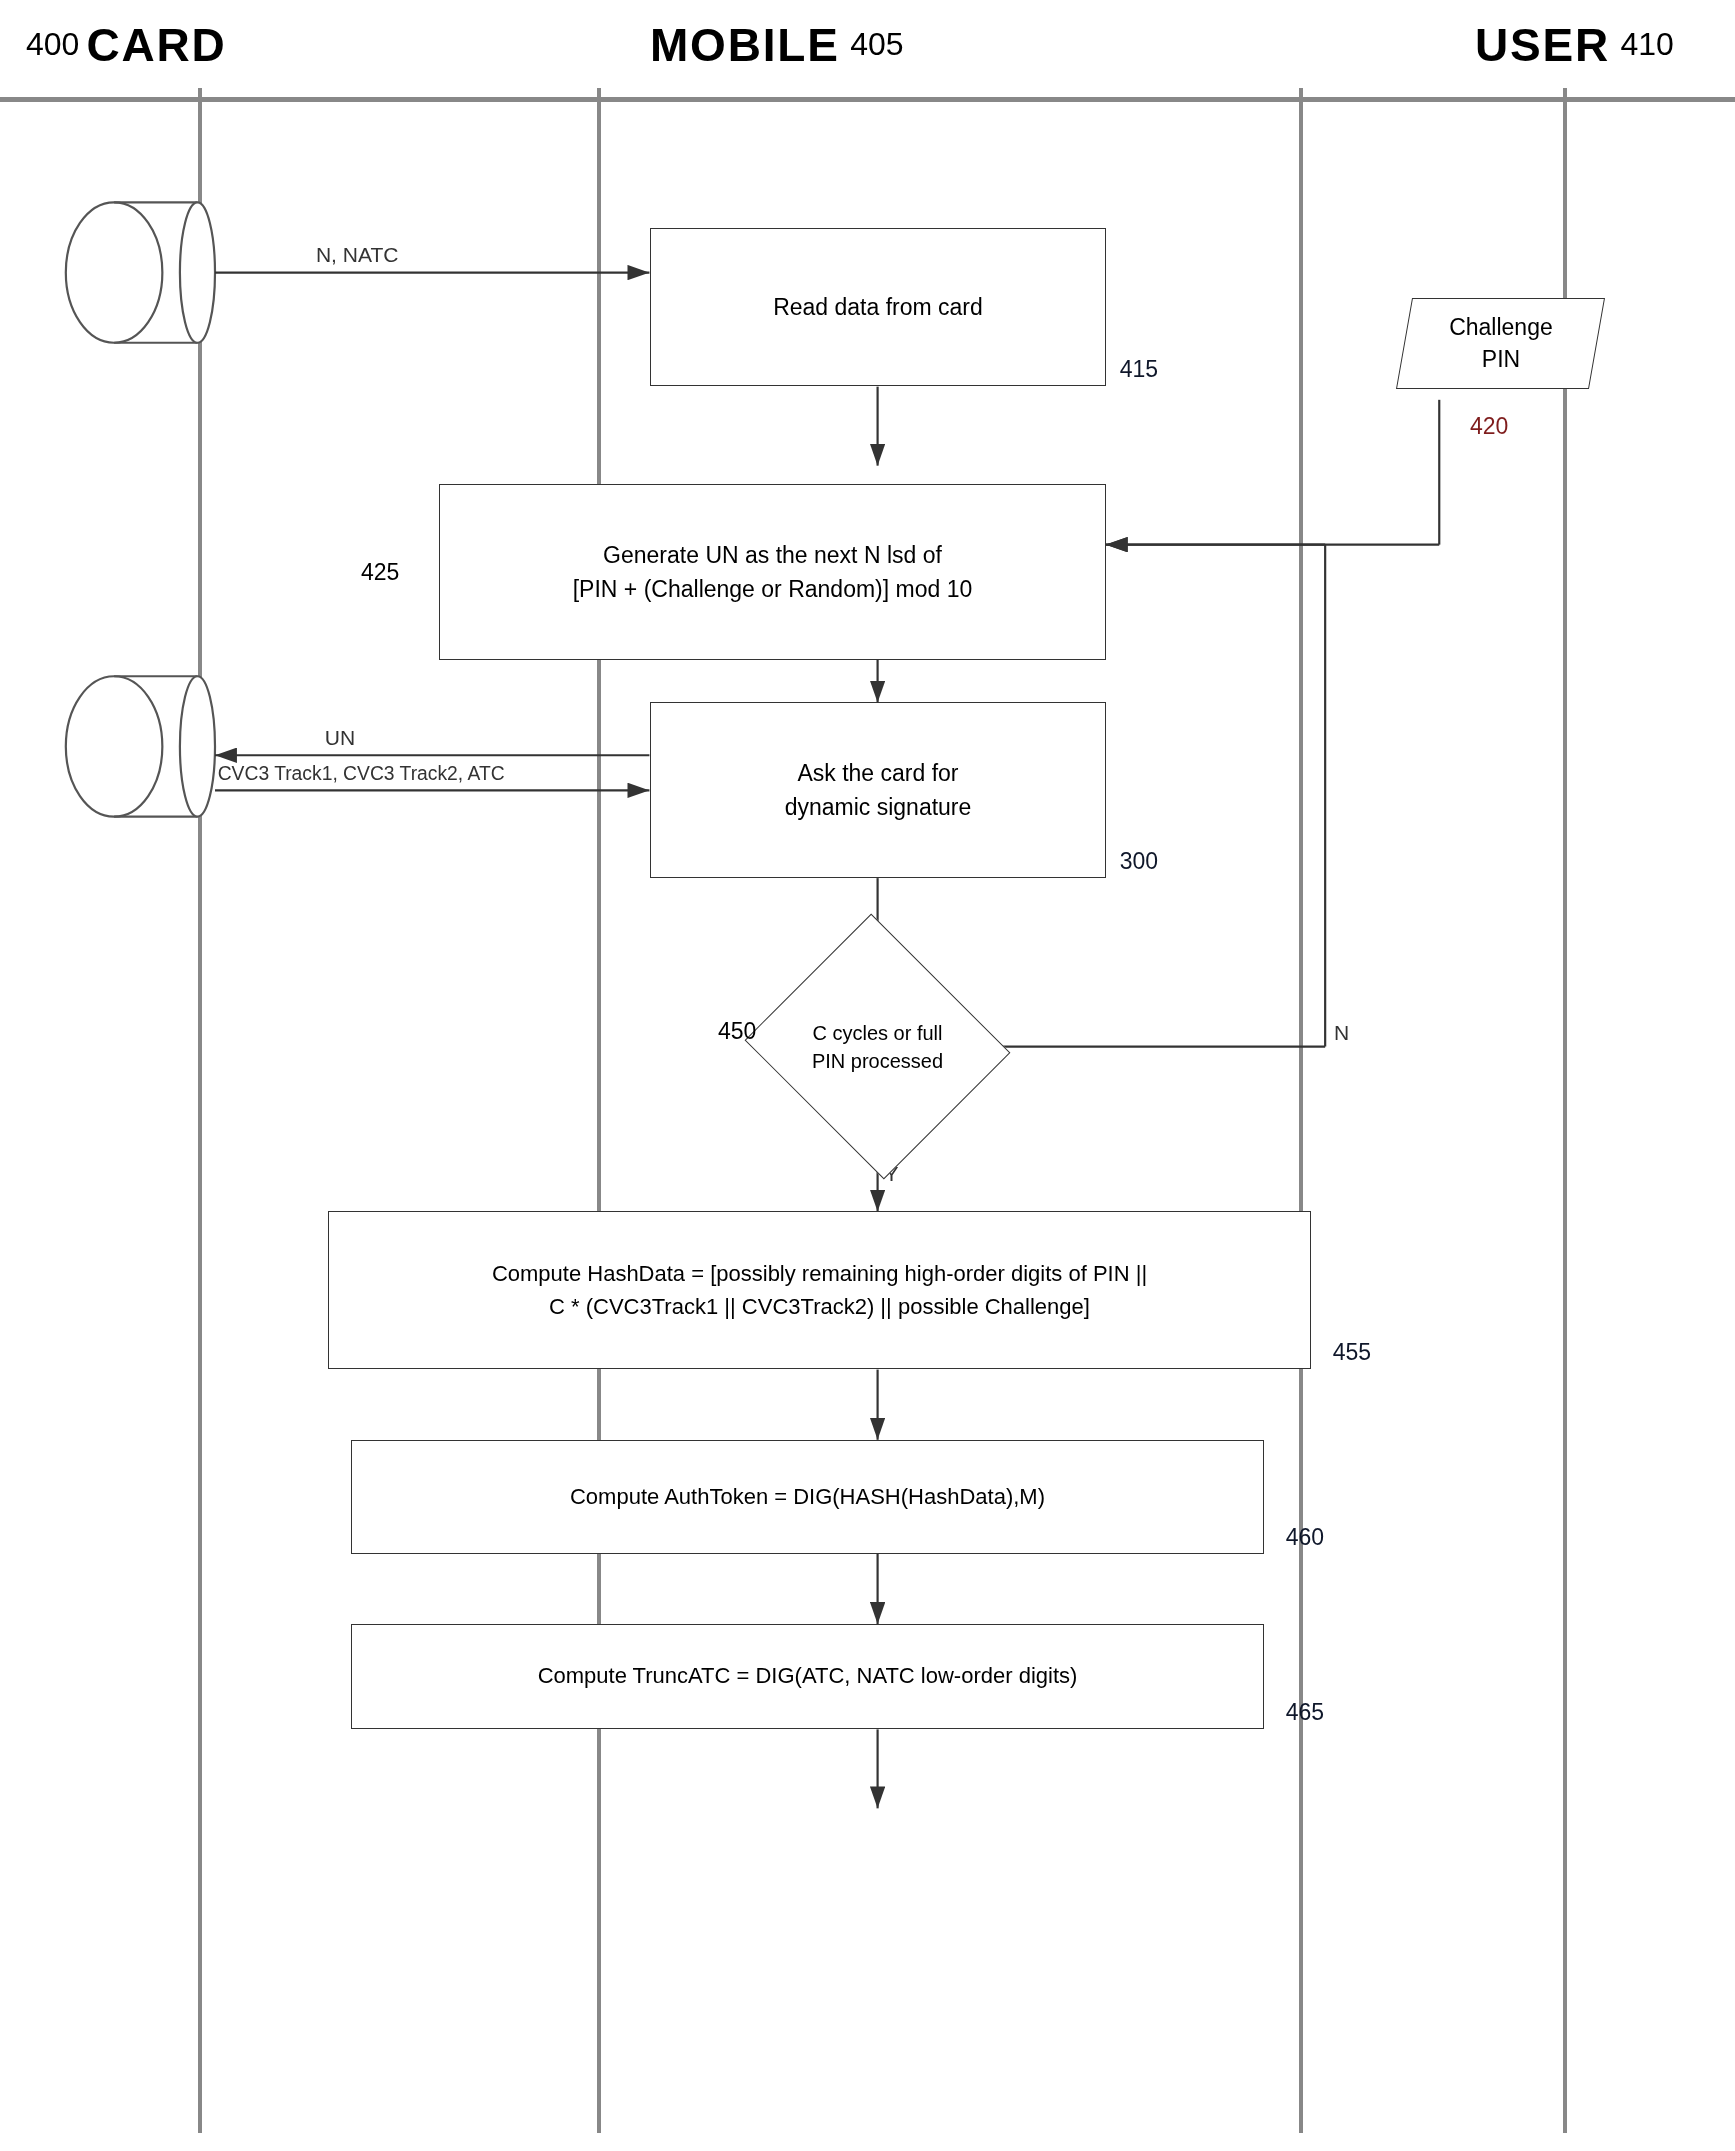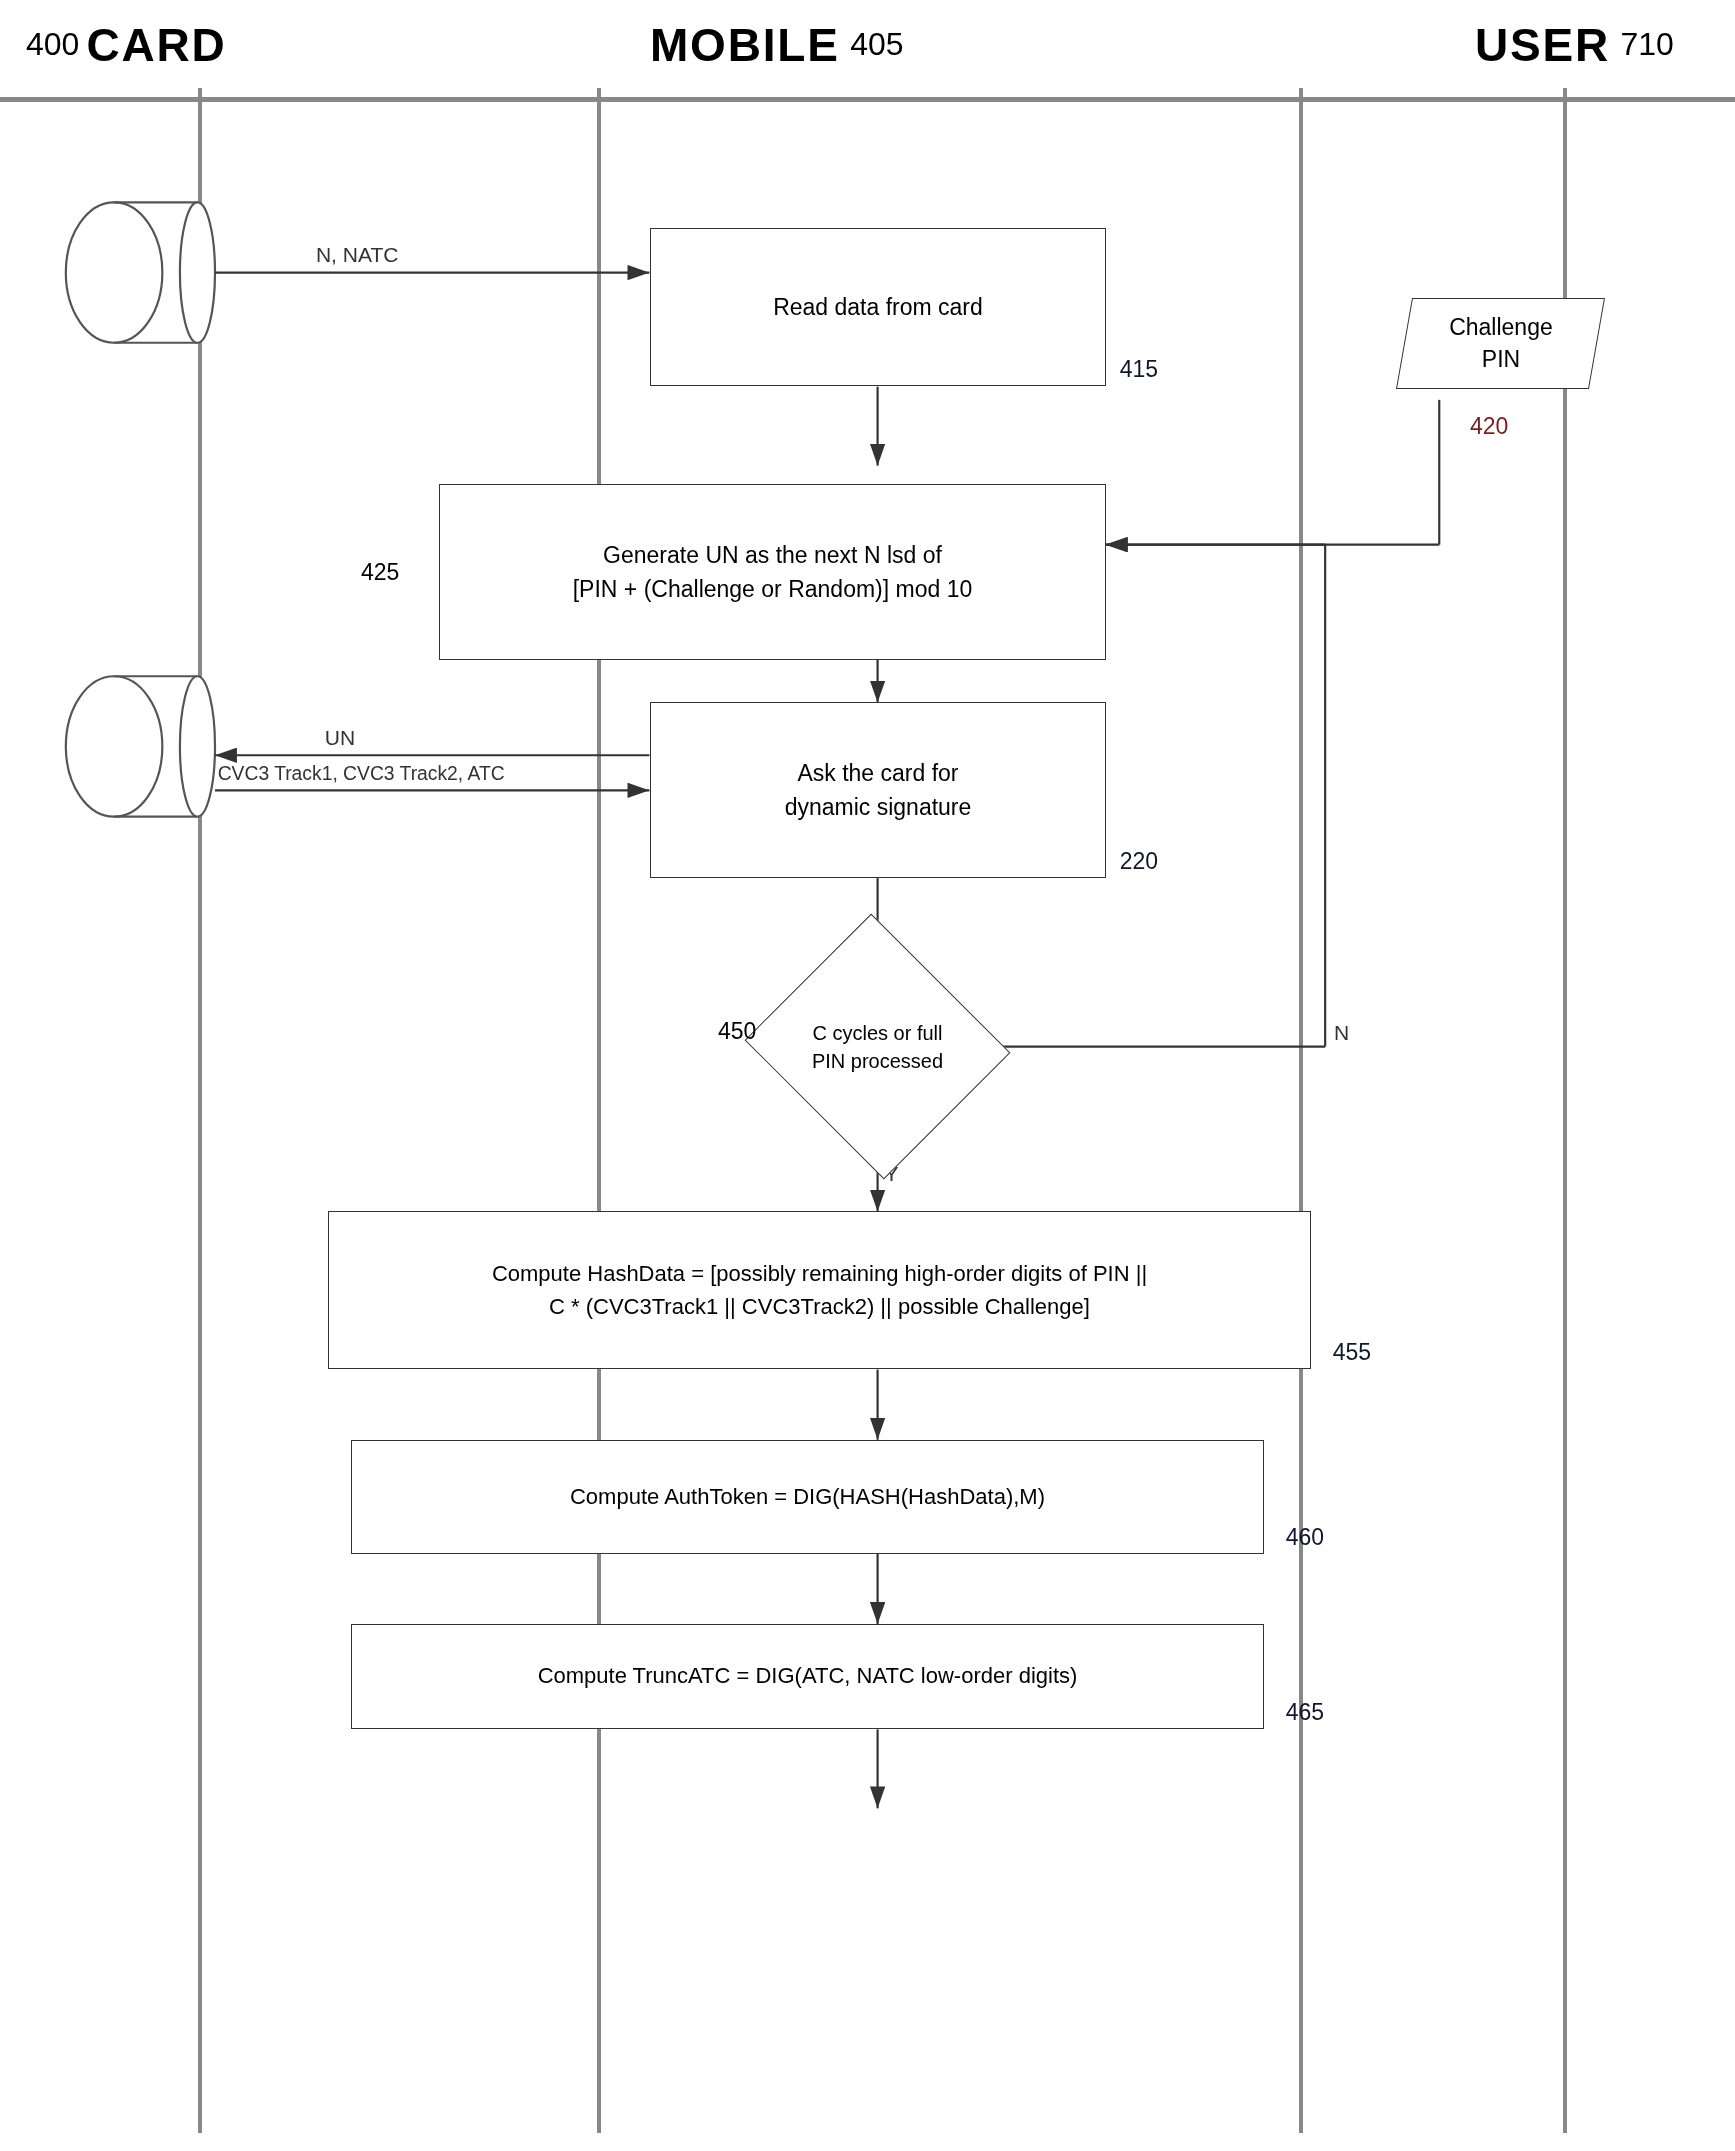--- a/index.html
+++ b/index.html
@@ -182,21 +182,21 @@
     <span class="col-title">CARD</span>
   </div>
 
   <div class="col-mobile">
     <span class="col-title">MOBILE</span>
     <span class="col-num">405</span>
   </div>
 
   <div class="col-user">
     <span class="col-title">USER</span>
-    <span class="col-num">710</span>
+    <span class="col-num">410</span>
   </div>
 
   <div class="h-separator"></div>
 
   <div class="col-line line-card"></div>
   <div class="col-line line-mobile-left"></div>
   <div class="col-line line-mobile-right"></div>
   <div class="col-line line-user"></div>
 
   <svg class="arrows" viewBox="0 0 1977 2451" width="1735" height="2152">
@@ -264,21 +264,21 @@
       <span style="font-size:23px; line-height:1.5;">
         Generate UN as the next N lsd of<br>[PIN + (Challenge or Random)] mod 10
       </span>
     </div>
   </div>
 
   <div class="fc-box" style="left: 650px; top: 702px; width: 456px; height: 176px;">
     <span style="font-size:23px; line-height:1.5;">
       Ask the card for<br>dynamic signature
     </span>
-    <span class="ref-num" style="position:absolute; right:-53px; bottom:0px; font-size:23px;">220</span>
+    <span class="ref-num" style="position:absolute; right:-53px; bottom:0px; font-size:23px;">300</span>
   </div>
 
   <div class="fc-diamond-wrapper" style="left: 779px; top: 957px; width: 197px; height: 179px;">
     <div class="fc-diamond" style="width:197px; height:179px; transform:rotate(45deg); transform-origin: center center;">
     </div>
     <div class="fc-diamond-label" style="left:0; top:0; width:197px; height:179px; font-size:20px; line-height:1.4;">
       C cycles or full<br>PIN processed
     </div>
     <span style="position:absolute; left:-61px; top:61px; font-size:23px;">450</span>
   </div>

